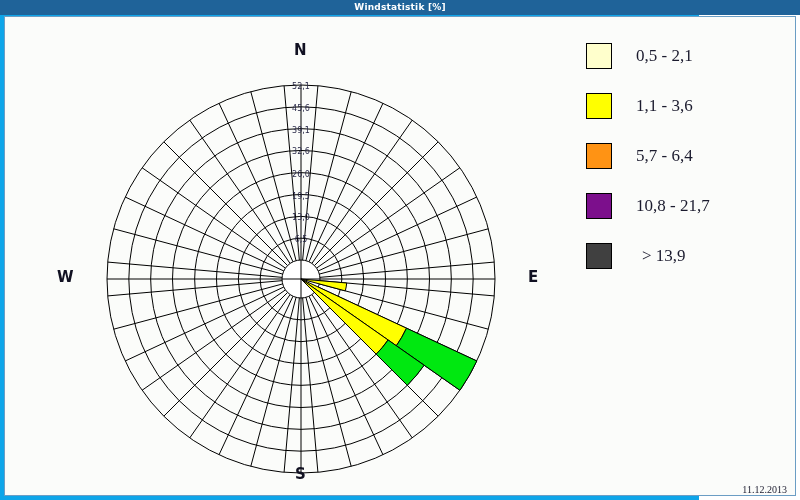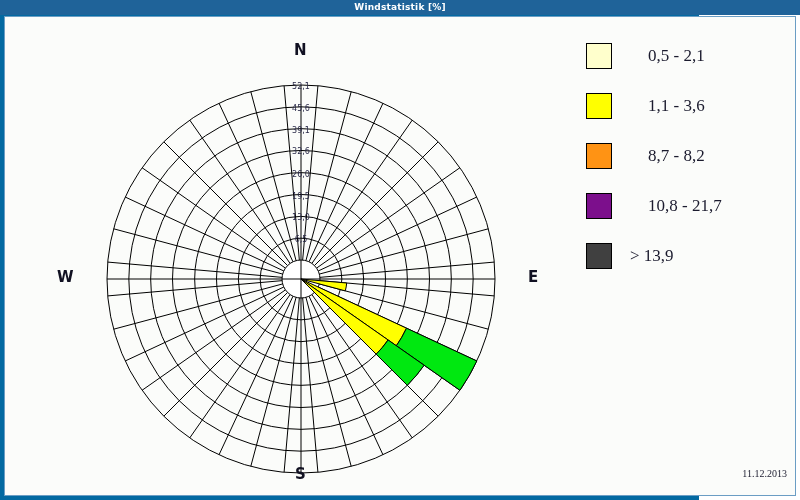--- a/index.html
+++ b/index.html
@@ -6,21 +6,21 @@
   * { box-sizing: border-box; }
   html, body {
     margin: 0; padding: 0;
     width: 800px; height: 500px;
     overflow: hidden;
     font-family: "Liberation Serif", "DejaVu Serif", serif;
   }
   #app {
     position: relative;
     width: 699px; height: 500px;
-    background: #0369a1;
+    background: #0ea5e9;
     padding: 0;
   }
   #titlebar {
     height: 15px;
     width: 800px;
     background: #1f6399;
     color: #ffffff;
     font-family: "DejaVu Sans", "Liberation Sans", sans-serif;
     font-size: 9px;
     font-weight: bold;
@@ -52,32 +52,32 @@
     align-items: center;
     height: 50px;
   }
   .swatch {
     width: 26px; height: 26px;
     border: 1px solid #000000;
     flex: 0 0 auto;
     margin-left: 16px;
   }
   .legend-label {
-    margin-left: 36px;
+    margin-left: 24px;
     font-size: 17px;
     color: #1b1b2e;
     white-space: nowrap;
     font-family: "Liberation Serif", "DejaVu Serif", serif;
   }
   .legend-label.gt {
-    margin-left: 18px;
+    margin-left: 30px;
   }
   #datestamp {
     position: absolute;
-    right: 8px; bottom: 16px;
+    right: 8px; bottom: 0;
     font-size: 10px;
     color: #1b1b2e;
     font-family: "Liberation Serif", "DejaVu Serif", serif;
   }
   .compass {
     position: absolute;
     font-family: "DejaVu Sans", "Liberation Sans", sans-serif;
     font-size: 15px;
     font-weight: bold;
     color: #111122;
@@ -187,21 +187,21 @@
         <div class="legend-row">
           <div class="swatch" style="background: rgb(255, 255, 204);"></div>
           <div class="legend-label">0,5 - 2,1</div>
         </div>
         <div class="legend-row">
           <div class="swatch" style="background: rgb(255, 255, 0);"></div>
           <div class="legend-label">1,1 - 3,6</div>
         </div>
         <div class="legend-row">
           <div class="swatch" style="background: rgb(255, 147, 20);"></div>
-          <div class="legend-label">8,7 - 8,2</div>
+          <div class="legend-label">5,7 - 6,4</div>
         </div>
         <div class="legend-row">
           <div class="swatch" style="background: rgb(124, 15, 140);"></div>
           <div class="legend-label">10,8 - 21,7</div>
         </div>
         <div class="legend-row">
           <div class="swatch" style="background: rgb(64, 64, 64);"></div>
           <div class="legend-label gt">&gt; 13,9</div>
         </div>
       </div>

